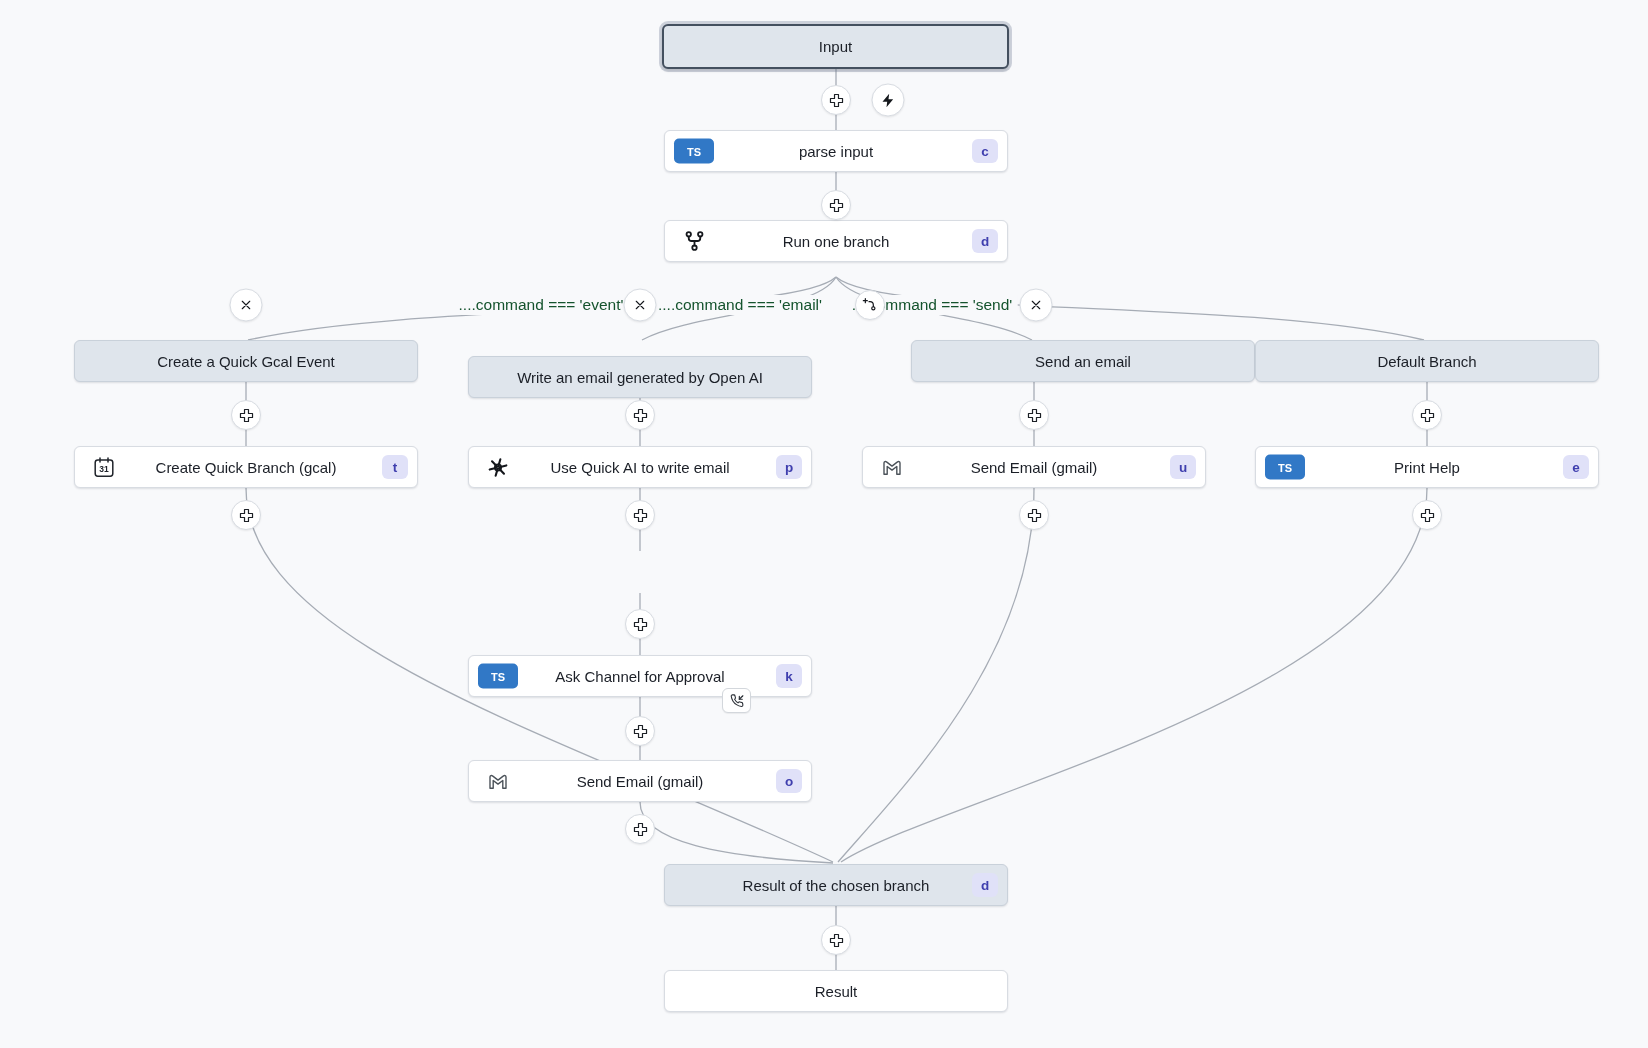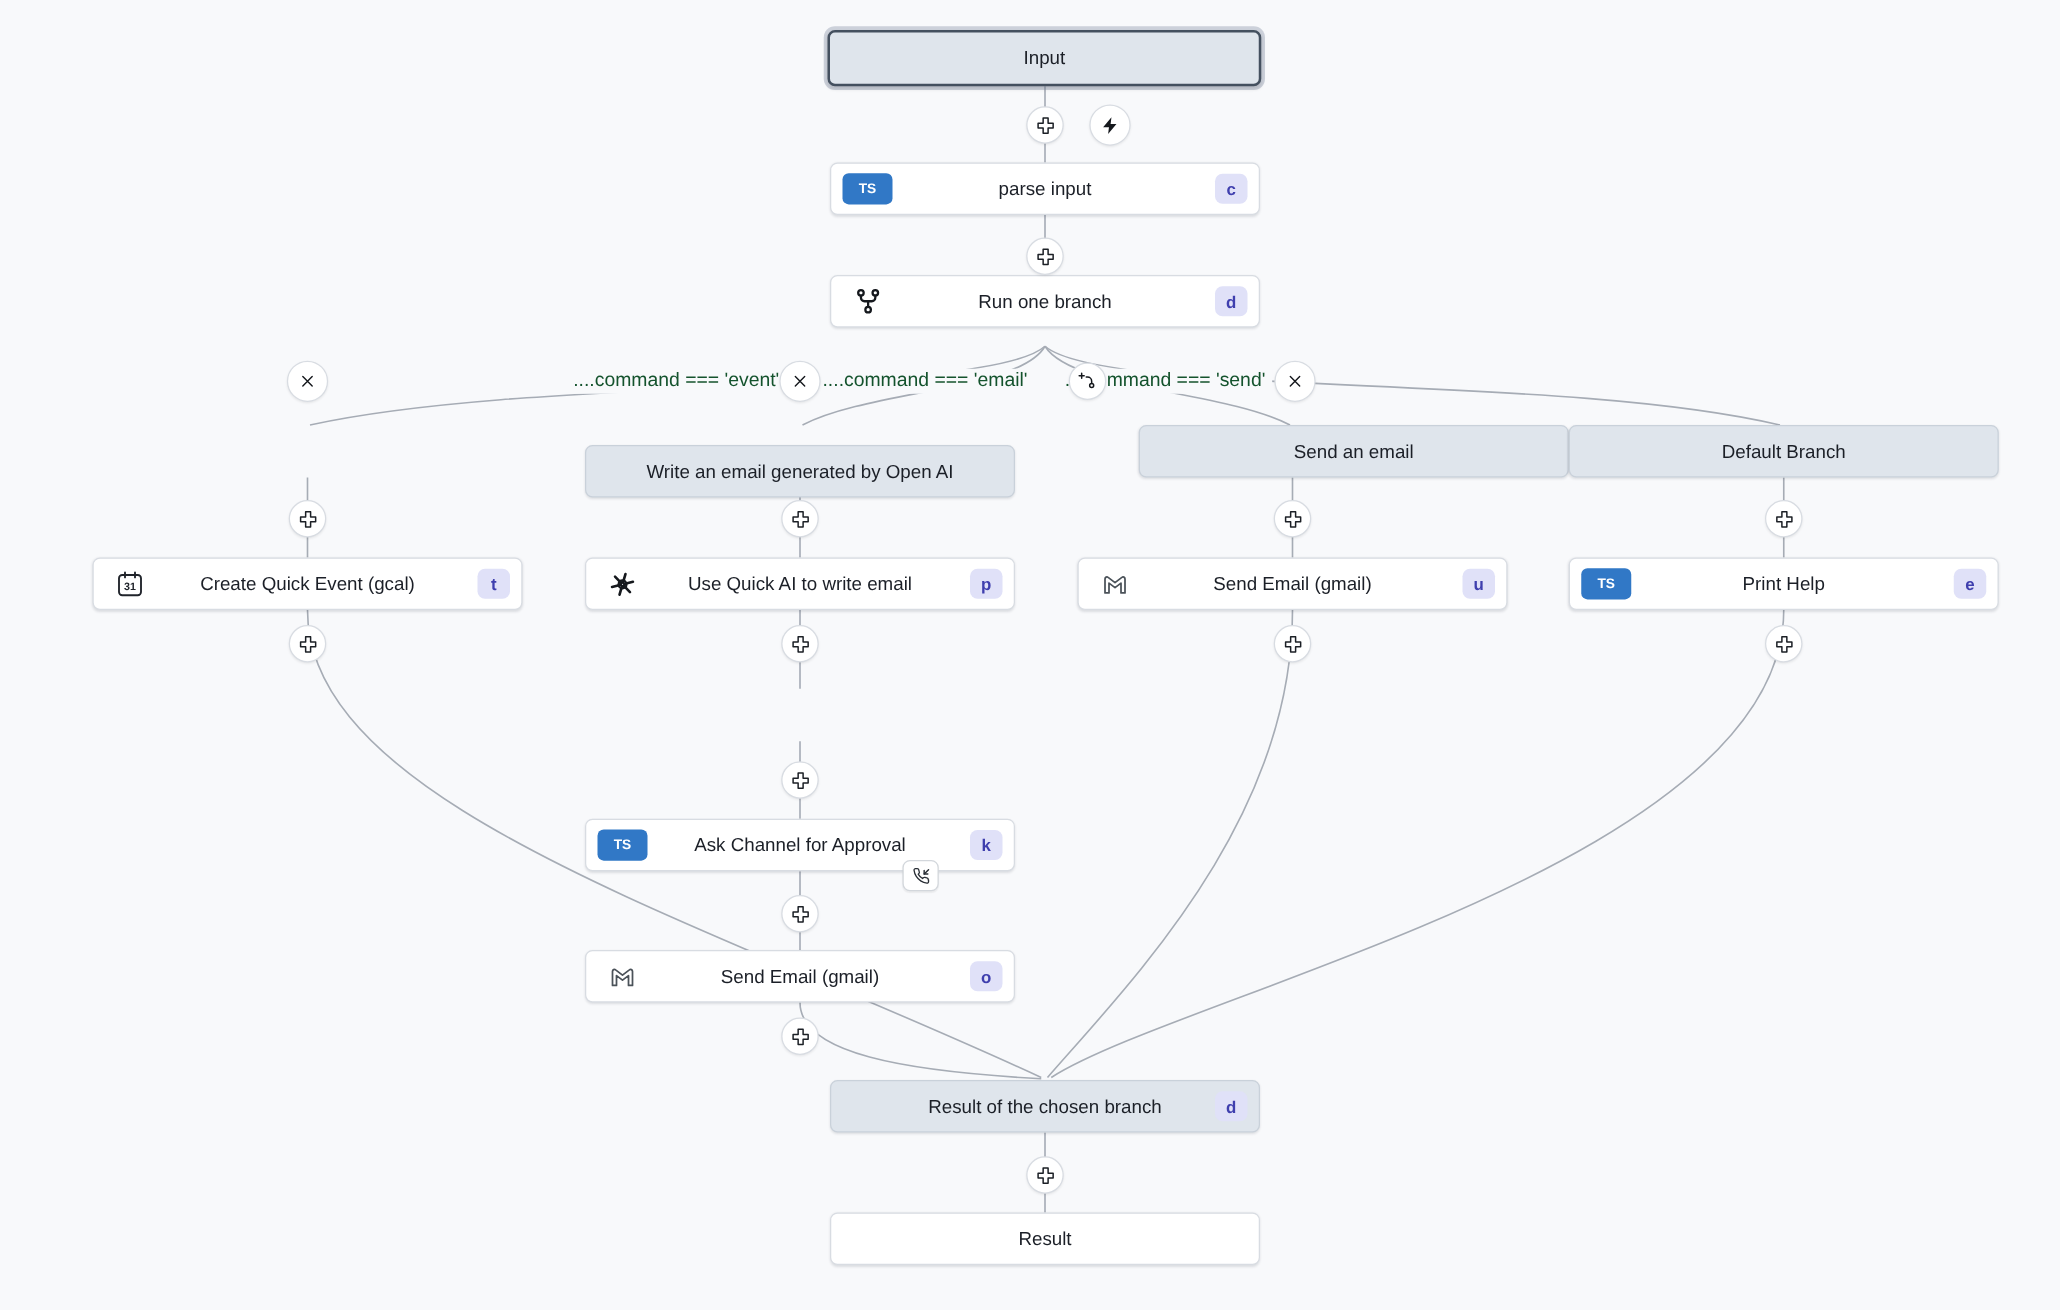--- a/index.html
+++ b/index.html
@@ -85,39 +85,42 @@
           <circle cx="18" cy="5" r="2.3"></circle>
           <circle cx="12" cy="19" r="2.3"></circle>
         <path d="M6 7.4V9c0 1.7 1.3 3 3 3h6c1.7 0 3-1.3 3-3V7.4"></path>
           <path d="M12 12v4.6"></path>
       </svg>
     </span>
     <span class="nlabel">Run one branch</span>
     <span class="badge">d</span>
   </div>
 
+  <div class="node header-node" style="left:74px;top:340px">
+    <span class="nlabel">Create a Quick Gcal Event</span>
+  </div>
   <div class="node header-node" style="left:468px;top:356px">
     <span class="nlabel">Write an email generated by Open AI</span>
   </div>
   <div class="node header-node" style="left:911px;top:340px">
     <span class="nlabel">Send an email</span>
   </div>
   <div class="node header-node" style="left:1255px;top:340px">
     <span class="nlabel">Default Branch</span>
   </div>
 
   <div class="node" style="left:74px;top:446px">
     <span class="icon-left">
       <svg width="24" height="24" viewBox="0 0 24 24" fill="none" stroke="#20242b" stroke-width="1.5" stroke-linecap="round">
         <rect x="3.2" y="4.5" width="17.6" height="16.2" rx="2.6"></rect>
         <path d="M8 2.4v4M16 2.4v4"></path>
         <text x="12" y="16.4" text-anchor="middle" font-size="8.5" font-weight="bold" fill="#20242b" stroke="none" font-family="Liberation Sans,sans-serif">31</text>
       </svg>
     </span>
-    <span class="nlabel">Create Quick Event (gcal)</span>
+    <span class="nlabel">Create Quick Branch (gcal)</span>
     <span class="badge">t</span>
   </div>
 
   <div class="node" style="left:468px;top:446px">
     <span class="icon-left">
       <svg width="24" height="24" viewBox="0 0 24 24" fill="none" stroke="#15181d" stroke-width="2.1" stroke-linecap="round">
         <g>
           <path d="M12 3.4 L12 10.6" transform="rotate(16 12 12)"></path>
           <path d="M12 3.4 L12 10.6" transform="rotate(76 12 12)"></path>
           <path d="M12 3.4 L12 10.6" transform="rotate(136 12 12)"></path>

